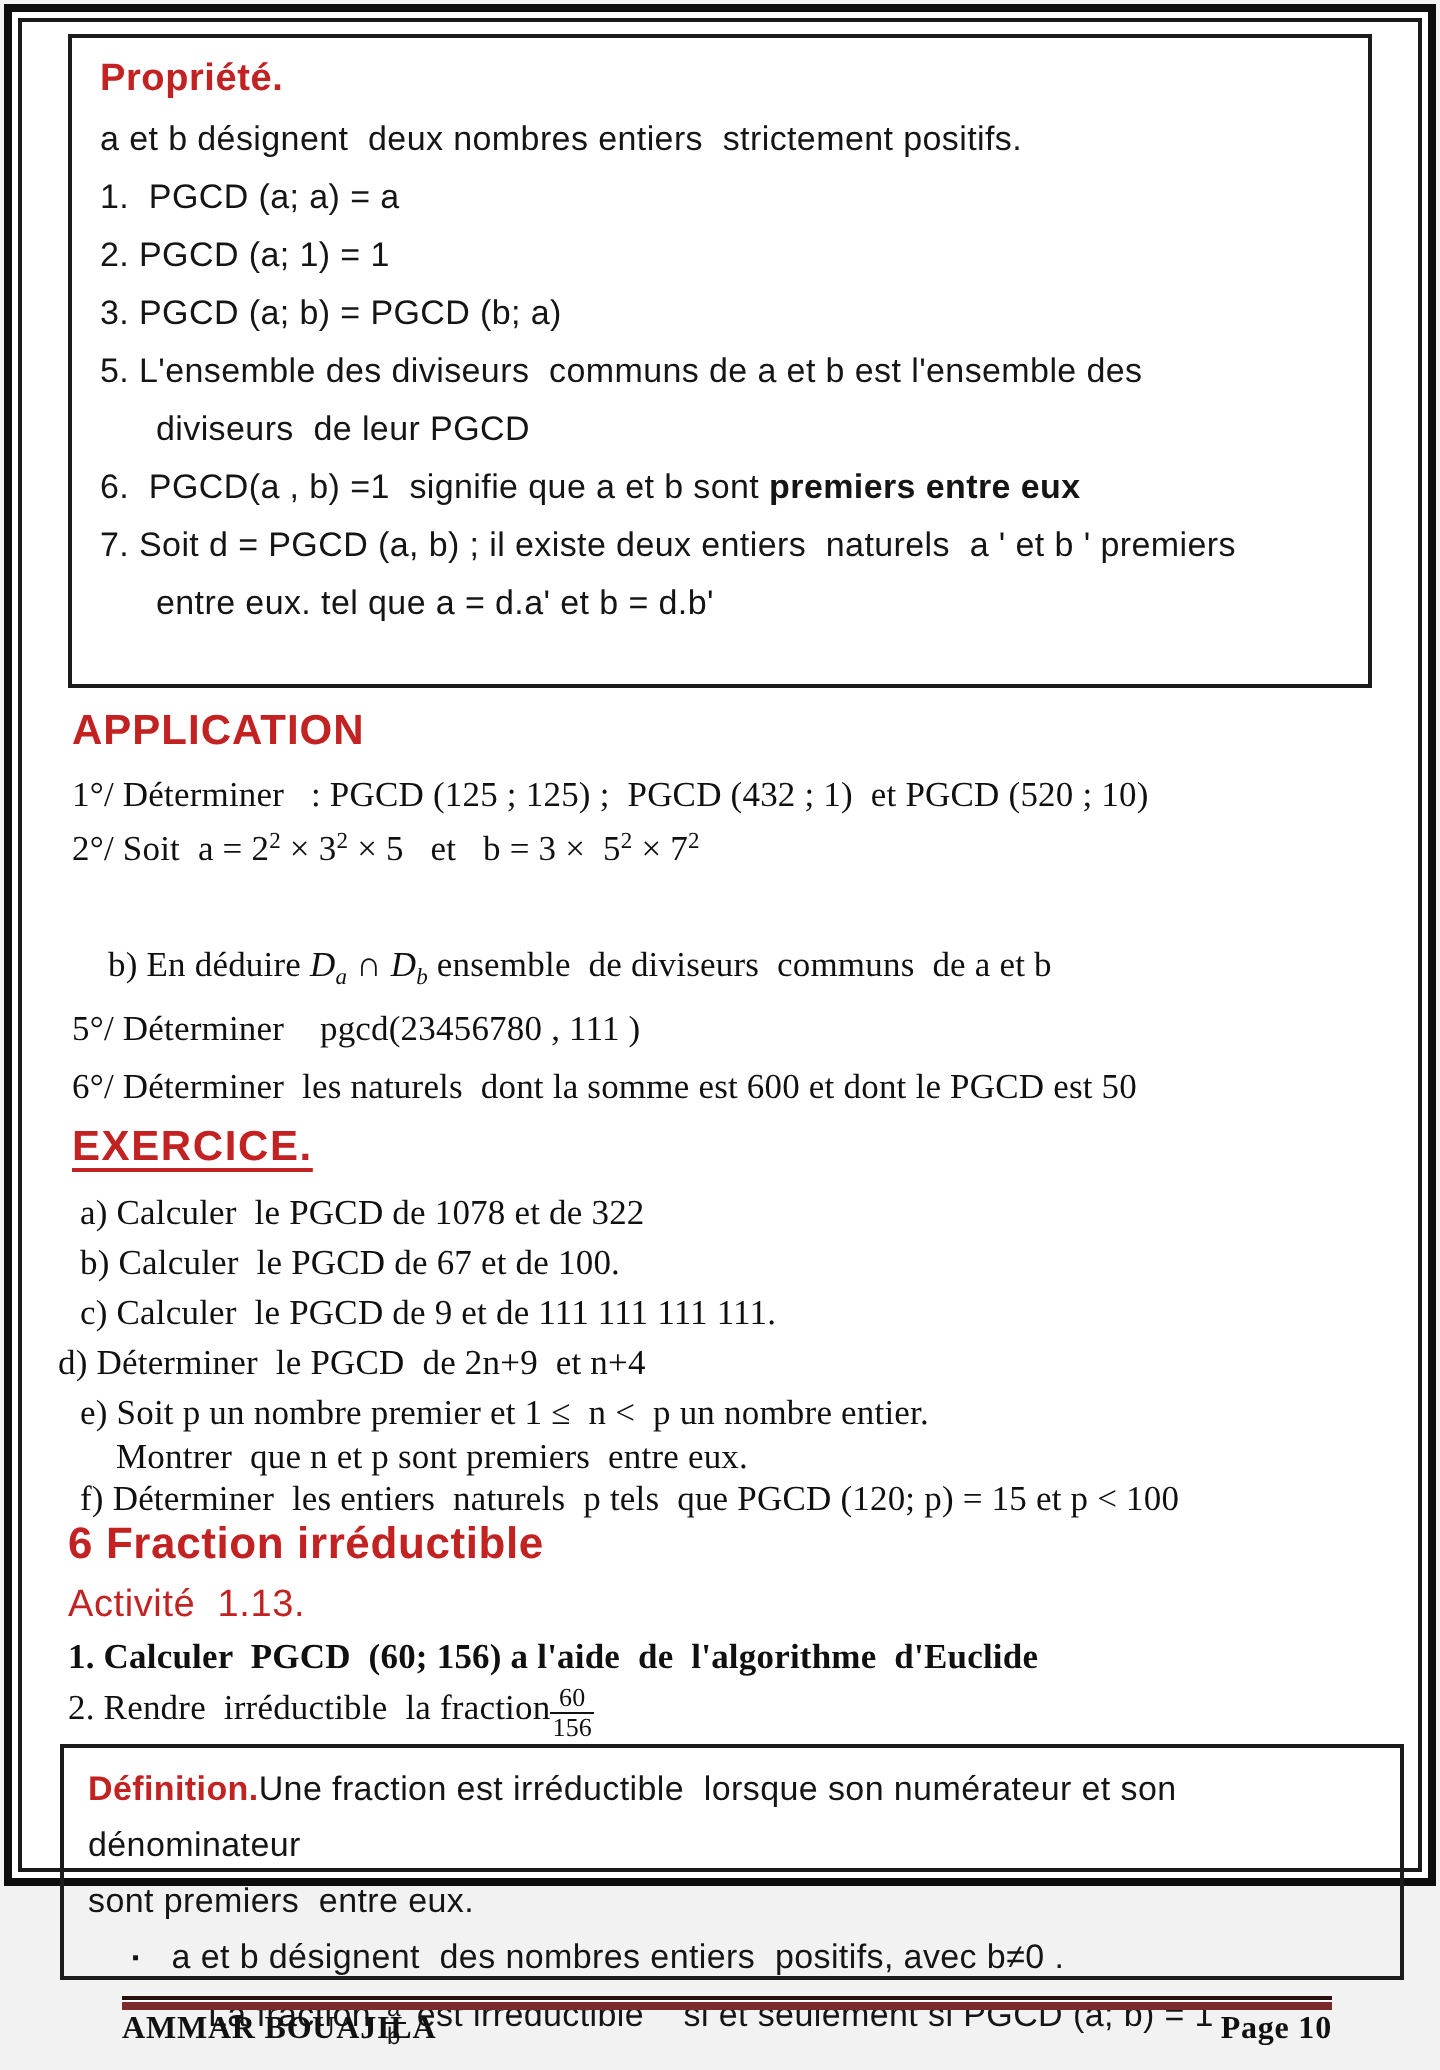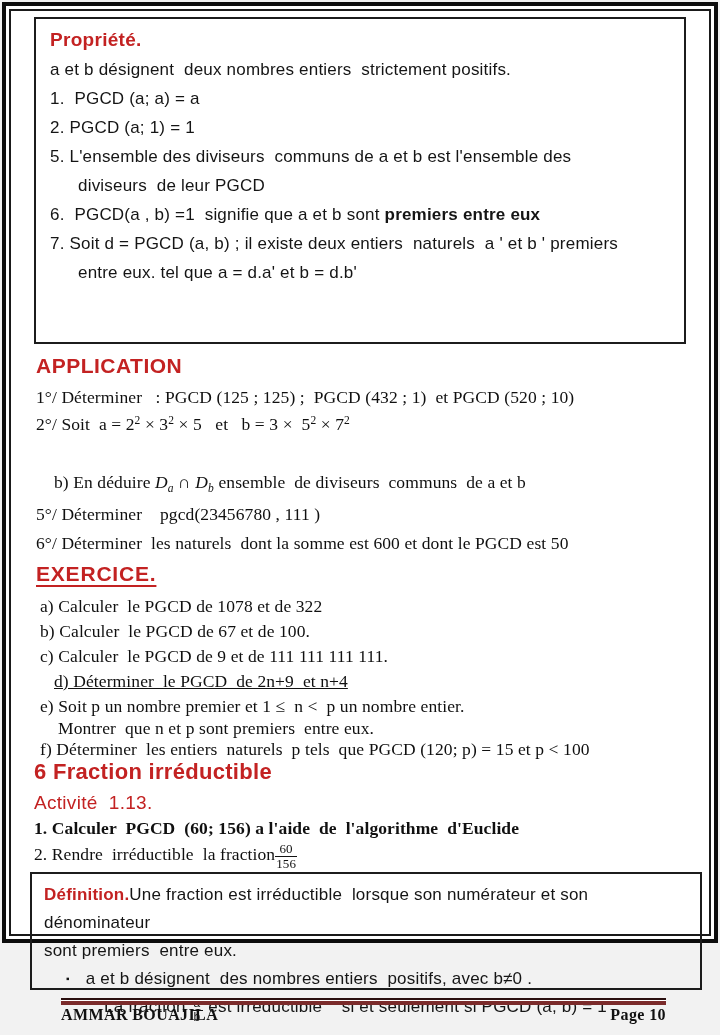--- a/index.html
+++ b/index.html
@@ -64,39 +64,40 @@
 <body>
 
 <div class="page">
   <div class="inner-frame"></div>
 
   <div class="abs prop-box comic">
     <div class="prop-title red t">Propriété.</div>
     <div class="prop-line t">a et b désignent  deux nombres entiers  strictement positifs.</div>
     <div class="prop-line t">1.  PGCD (a; a) = a</div>
     <div class="prop-line t">2. PGCD (a; 1) = 1</div>
+    <div class="prop-line t">3. PGCD (a; b) = PGCD (b; a)</div>
     <div class="prop-line t">5. L'ensemble des diviseurs  communs de a et b est l'ensemble des</div>
     <div class="prop-line prop-cont t">diviseurs  de leur PGCD</div>
     <div class="prop-line"><span class="t">6.  PGCD(a , b) =1  signifie que a et b sont </span><span class="bold t">premiers entre eux</span></div>
     <div class="prop-line t">7. Soit d = PGCD (a, b) ; il existe deux entiers  naturels  a ' et b ' premiers</div>
     <div class="prop-line prop-cont t">entre eux. tel que a = d.a' et b = d.b'</div>
   </div>
 
   <div class="abs app-title comic red t">APPLICATION</div>
   <div class="abs serif serif-line t" style="left:30px; top:381px;">1°/ Déterminer   : PGCD (125 ; 125) ;  PGCD (432 ; 1)  et PGCD (520 ; 10)</div>
   <div class="abs serif serif-line" style="left:30px; top:408px;"><span class="t">2°/ Soit  a = 2</span><sup class="e t">2</sup><span class="t"> × 3</span><sup class="e t">2</sup><span class="t"> × 5   et   b = 3 ×  5</span><sup class="e t">2</sup><span class="t"> × 7</span><sup class="e t">2</sup></div>
   <div class="abs serif serif-line" style="left:48px; top:466px;"><span class="t">b) En déduire </span><span class="mi t">D</span><sub class="s t">a</sub><span class="t"> ∩ </span><span class="mi t">D</span><sub class="s t">b</sub><span class="t"> ensemble  de diviseurs  communs  de a et b</span></div>
   <div class="abs serif serif-line t" style="left:30px; top:498px;">5°/ Déterminer    pgcd(23456780 , 111 )</div>
   <div class="abs serif serif-line t" style="left:30px; top:527px;">6°/ Déterminer  les naturels  dont la somme est 600 et dont le PGCD est 50</div>
 
   <div class="abs ex-title comic red t">EXERCICE.</div>
   <div class="abs serif serif-line t" style="left:34px; top:590px;">a) Calculer  le PGCD de 1078 et de 322</div>
   <div class="abs serif serif-line t" style="left:34px; top:615px;">b) Calculer  le PGCD de 67 et de 100.</div>
   <div class="abs serif serif-line t" style="left:34px; top:640px;">c) Calculer  le PGCD de 9 et de 111 111 111 111.</div>
-  <div class="abs serif serif-line t" style="left:48px; top:665px;text-decoration:underline;">d) Déterminer  le PGCD  de 2n+9  et n+4</div>
+  <div class="abs serif serif-line t" style="left:23px; top:665px;">d) Déterminer  le PGCD  de 2n+9  et n+4</div>
   <div class="abs serif serif-line t" style="left:34px; top:690px;text-align:center;">e) Soit p un nombre premier et 1 ≤  n &lt;  p un nombre entier.</div>
   <div class="abs serif serif-line t" style="left:52px; top:712px;">Montrer  que n et p sont premiers  entre eux.</div>
   <div class="abs serif serif-line t" style="left:34px; top:733px;">f) Déterminer  les entiers  naturels  p tels  que PGCD (120; p) = 15 et p &lt; 100</div>
 
   <div class="abs frac-title comic red t">6 Fraction irréductible</div>
   <div class="abs act-title comic red t">Activité  1.13.</div>
   <div class="abs serif serif-line t" style="left:28px; top:812px;font-weight:bold;">1. Calculer  PGCD  (60; 156) a l'aide  de  l'algorithme  d'Euclide</div>
   <div class="abs serif serif-line" style="left:28px; top:836px;"><span class="t">2. Rendre  irréductible  la fraction</span><span class="frac frac-sm"><span class="num t">60</span><span class="den t">156</span></span></div>
 
   <div class="abs def-box comic">

